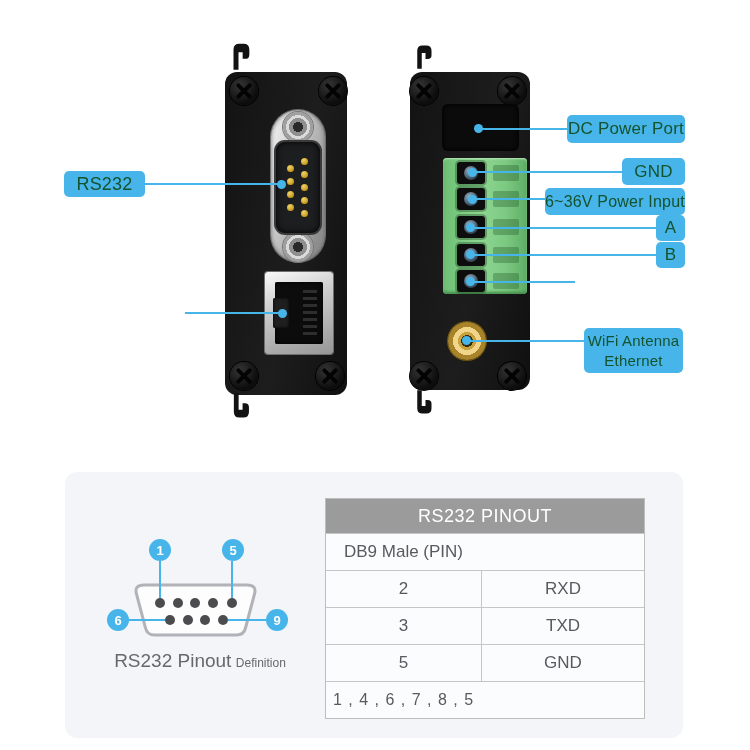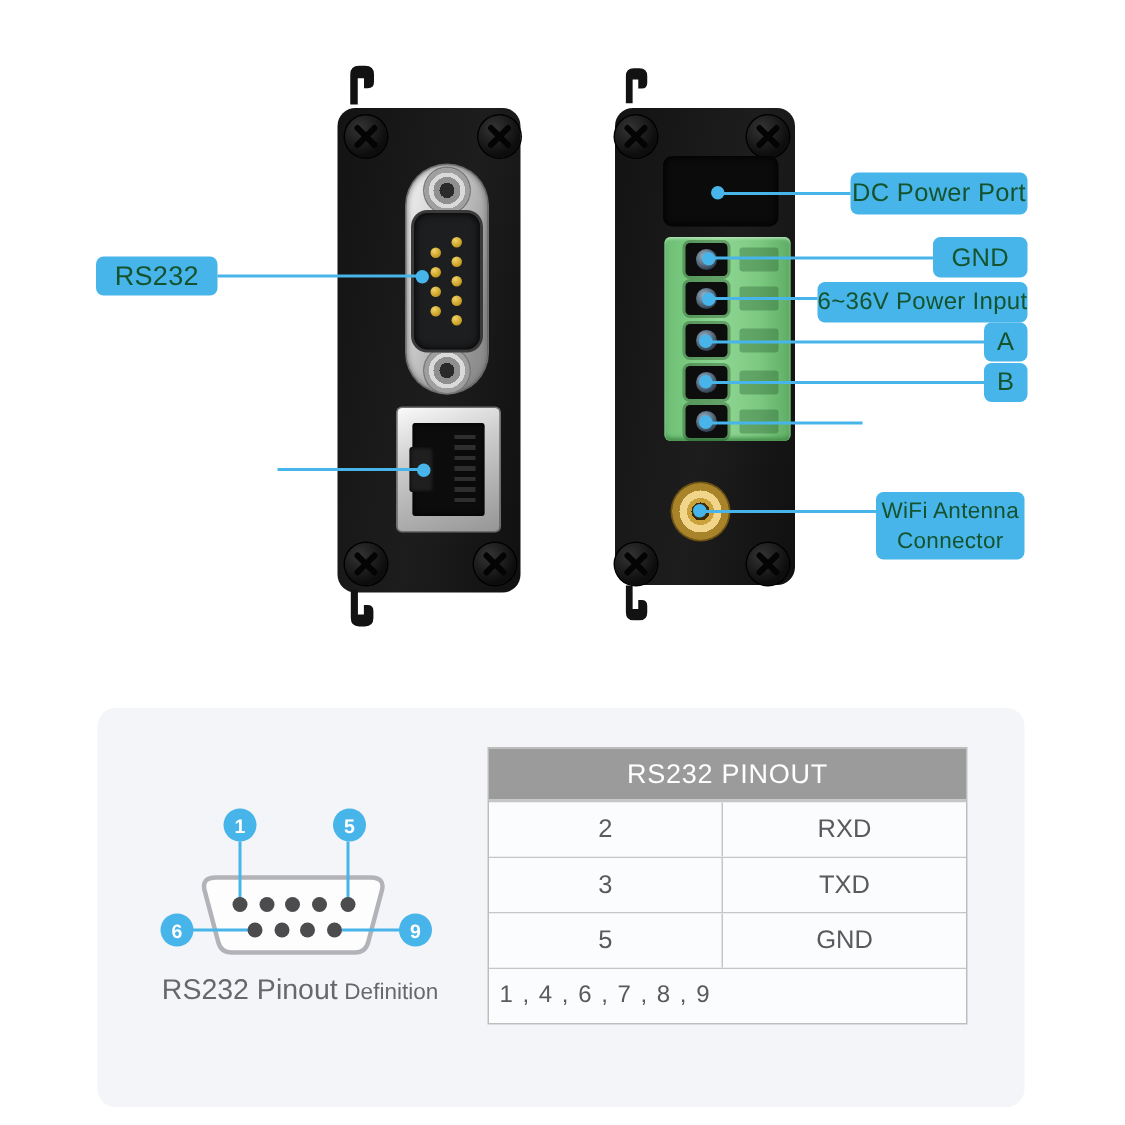--- a/index.html
+++ b/index.html
@@ -93,21 +93,21 @@
   .card{position:absolute;left:65px;top:472px;width:618px;height:266px;background:#f4f5f8;
         border-radius:12px;}
 
   .pin-badge{position:absolute;width:22px;height:22px;border-radius:50%;background:#47b5e9;
         color:#fff;font-size:13px;font-weight:bold;display:flex;align-items:center;justify-content:center;}
   .pd-line{position:absolute;background:#47b5e9;}
   .diagram-pin{position:absolute;width:10px;height:10px;border-radius:50%;background:#4c4c4f;}
 
   .caption{position:absolute;left:95px;top:650px;width:210px;text-align:center;color:#68686c;}
   .caption .big{font-size:19px;}
-  .caption .small{font-size:15px;margin-top:32px;}
+  .caption .small{font-size:12px;margin-top:32px;}
 
   .ptable{position:absolute;left:325px;top:498px;width:318px;border:1px solid #bdbdbd;
         background:#fbfcfd;}
   .ptable-title{height:34px;background:#9b9b9b;color:#fff;font-size:18px;letter-spacing:.5px;
         display:flex;align-items:center;justify-content:center;}
   .prow{display:grid;grid-template-columns:155px 1fr;border-top:1px solid #c6c6c8;}
   .pcell{height:36px;display:flex;align-items:center;justify-content:center;
         color:#5a5a5e;font-size:17px;background:#fbfcfd;}
   .pcell.r{border-left:1px solid #c6c6c8;}
   .pcell.hdr-r{font-size:13px;letter-spacing:.5px;}
@@ -235,21 +235,21 @@
       <span>6~36V Power Input</span>
     </div>
   <div id="co-a" class="co">
       <span>A</span>
     </div>
   <div id="co-b" class="co">
       <span>B</span>
     </div>
   <div id="co-wifi" class="co two">
     <span>WiFi Antenna</span>
-    <span>Connector</span>
+    <span>Ethernet</span>
   </div>
 
   <div class="card"></div>
 
   <div class="abs" style="left:125px;top:577px;">
     <svg width="145" height="64" viewBox="0 0 145 64">
       <path d="M 19 8 L 122 8 Q 132 8 129.5 17 L 120.5 51 Q 118.8 58 111.5 58 L 29.5 58 Q 22.2 58 20.5 51 L 11.5 17 Q 9 8 19 8 Z" fill="#fdfdfe" stroke="#b2b3b8" stroke-width="3" stroke-linejoin="round"></path>
     </svg>
   </div>
   <div class="pd-line" style="left:159px;top:561px;width:2px;height:40px;"></div>
@@ -281,31 +281,32 @@
     </div>
 
   <div class="caption">
     <span class="big">RS232 Pinout</span>
     <span class="small">Definition</span>
   </div>
 
   <div class="ptable">
     <div class="ptable-title">RS232 PINOUT</div>
     <div class="prow">
+      <div class="pcell">DB9 Male (PIN)</div>
     </div>
     <div class="prow">
       <div class="pcell">2</div>
       <div class="pcell r">RXD</div>
     </div>
     <div class="prow">
       <div class="pcell">3</div>
       <div class="pcell r">TXD</div>
     </div>
     <div class="prow">
       <div class="pcell">5</div>
       <div class="pcell r">GND</div>
     </div>
     <div class="prow">
-      <div class="pcell multi">1 , 4 , 6 , 7 , 8 , 9</div>
+      <div class="pcell multi">1 , 4 , 6 , 7 , 8 , 5</div>
     </div>
   </div>
 
 </div>
 
 </body></html>

